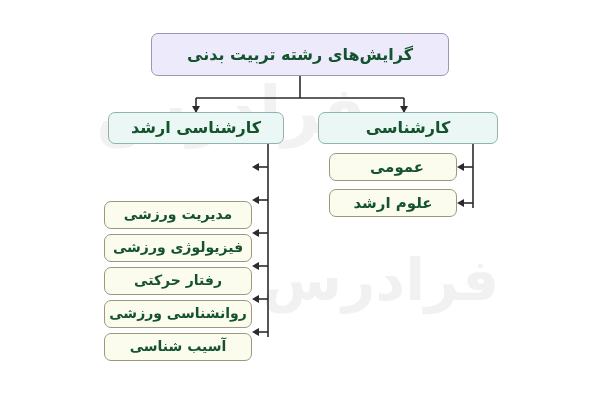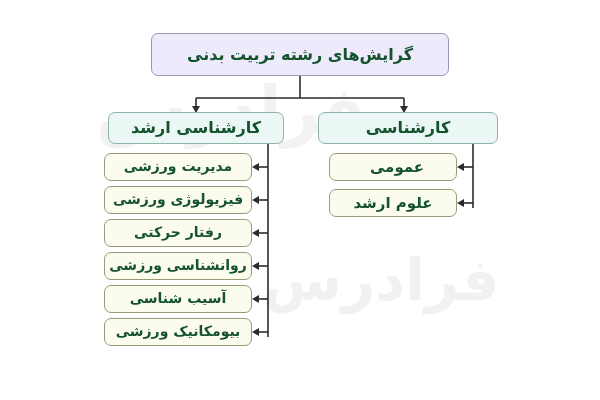--- a/index.html
+++ b/index.html
@@ -79,20 +79,21 @@
     background: #eaf7f5;
     border-color: #8fb3ad;
     font-size: 16px;
     font-weight: bold;
   }
   .leaf-m {
     background: #fbfbee;
     border-color: #9a9a7a;
     font-size: 14px;
     font-weight: bold;
+    margin-top: 48px;
   }
   .leaf-b {
     background: #fbfbee;
     border-color: #9a9a7a;
     font-size: 15px;
     font-weight: bold;
   }
 </style>
 </head>
 <body>
@@ -160,23 +161,20 @@
   </div>
   <div class="node leaf-m" style="left:104px; top:219px; width:148px; height:28px;">
     <span>رفتار حرکتی</span>
   </div>
   <div class="node leaf-m" style="left:104px; top:252px; width:148px; height:28px;">
     <span>روانشناسی ورزشی</span>
   </div>
   <div class="node leaf-m" style="left:104px; top:285px; width:148px; height:28px;">
     <span>آسیب شناسی</span>
   </div>
-  <div class="node leaf-m" style="left:104px; top:318px; width:148px; height:28px;">
-    <span>بیومکانیک ورزشی</span>
-  </div>
 
   <div class="node leaf-b" style="left:329px; top:153px; width:128px; height:28px;padding-left:8px;">
     <span>عمومی</span>
   </div>
   <div class="node leaf-b" style="left:329px; top:189px; width:128px; height:28px;">
     <span>علوم ارشد</span>
   </div>
 
 </div>
 

